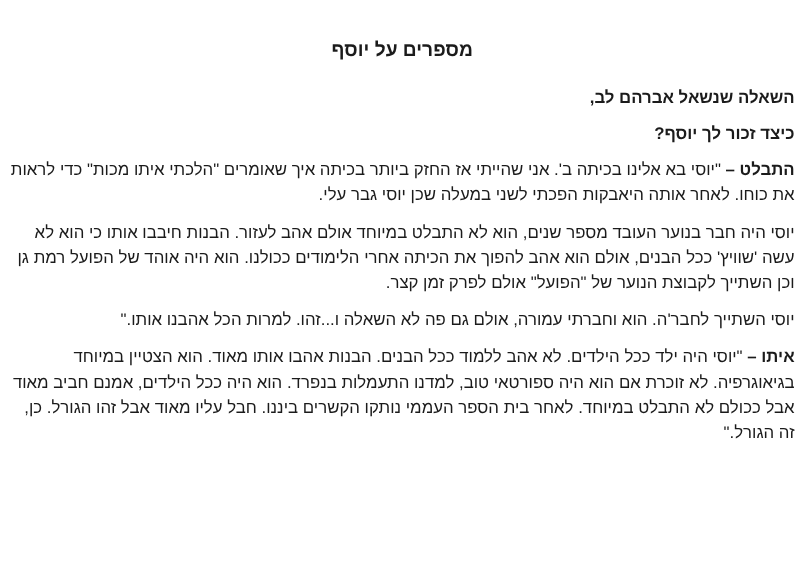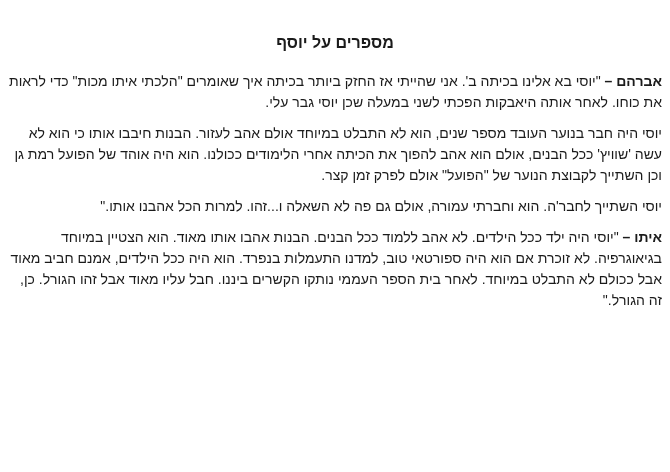--- a/index.html
+++ b/index.html
@@ -48,23 +48,25 @@
     font-weight: bold;
   }
 </style>
 </head>
 <body>
 
 <div class="page">
 
   <h1 class="doc-title">מספרים על יוסף</h1>
 
+  <p class="intro-line">השאלה שנשאל אברהם לב,</p>
 
+  <p class="intro-line">כיצד זכור לך יוסף?</p>
 
-  <p class="para"><span class="speaker">אברהם – </span><span>"יוסי בא אלינו בכיתה ב'. אני שהייתי אז החזק ביותר בכיתה איך שאומרים "הלכתי איתו מכות" כדי לראות את כוחו. לאחר אותה היאבקות הפכתי לשני במעלה שכן יוסי גבר עלי.</span></p>
+  <p class="para"><span class="speaker">התבלט – </span><span>"יוסי בא אלינו בכיתה ב'. אני שהייתי אז החזק ביותר בכיתה איך שאומרים "הלכתי איתו מכות" כדי לראות את כוחו. לאחר אותה היאבקות הפכתי לשני במעלה שכן יוסי גבר עלי.</span></p>
 
   <p class="para"><span class="speaker"></span><span>יוסי היה חבר בנוער העובד מספר שנים, הוא לא התבלט במיוחד אולם אהב לעזור. הבנות חיבבו אותו כי הוא לא עשה 'שוויץ' ככל הבנים, אולם הוא אהב להפוך את הכיתה אחרי הלימודים ככולנו. הוא היה אוהד של הפועל רמת גן וכן השתייך לקבוצת הנוער של "הפועל" אולם לפרק זמן קצר.</span></p>
 
   <p class="para"><span class="speaker"></span><span>יוסי השתייך לחבר'ה. הוא וחברתי עמורה, אולם גם פה לא השאלה ו...זהו. למרות הכל אהבנו אותו."</span></p>
 
   <p class="para"><span class="speaker">איתו – </span><span>"יוסי היה ילד ככל הילדים. לא אהב ללמוד ככל הבנים. הבנות אהבו אותו מאוד. הוא הצטיין במיוחד בגיאוגרפיה. לא זוכרת אם הוא היה ספורטאי טוב, למדנו התעמלות בנפרד. הוא היה ככל הילדים, אמנם חביב מאוד אבל ככולם לא התבלט במיוחד. לאחר בית הספר העממי נותקו הקשרים ביננו. חבל עליו מאוד אבל זהו הגורל. כן, זה הגורל."</span></p>
 
 </div>
 
 </body></html>

